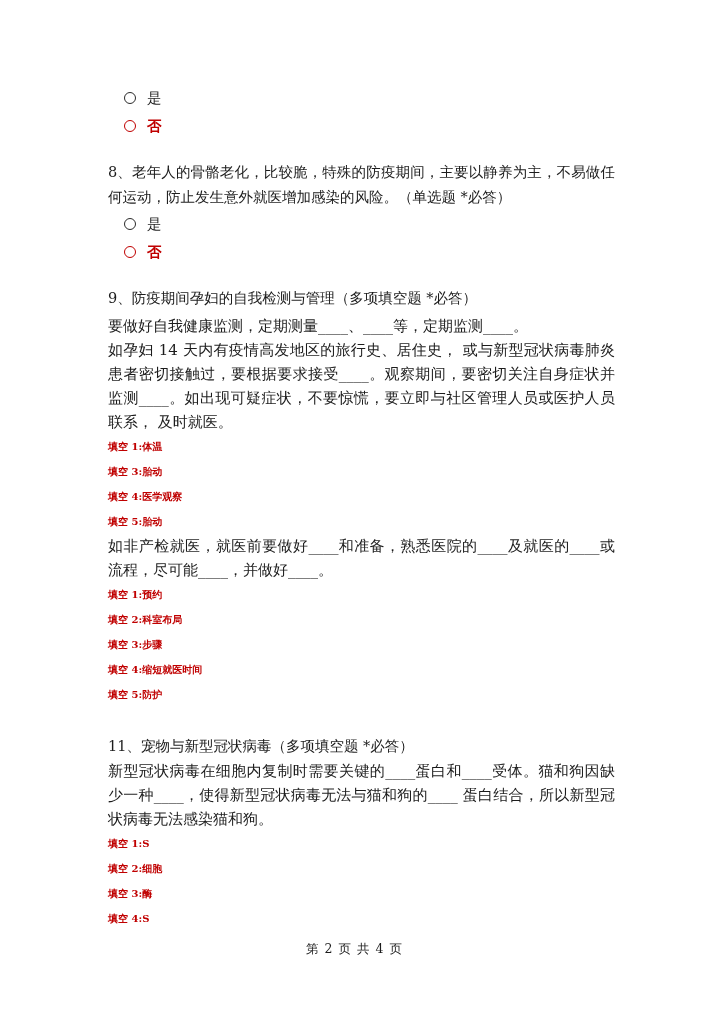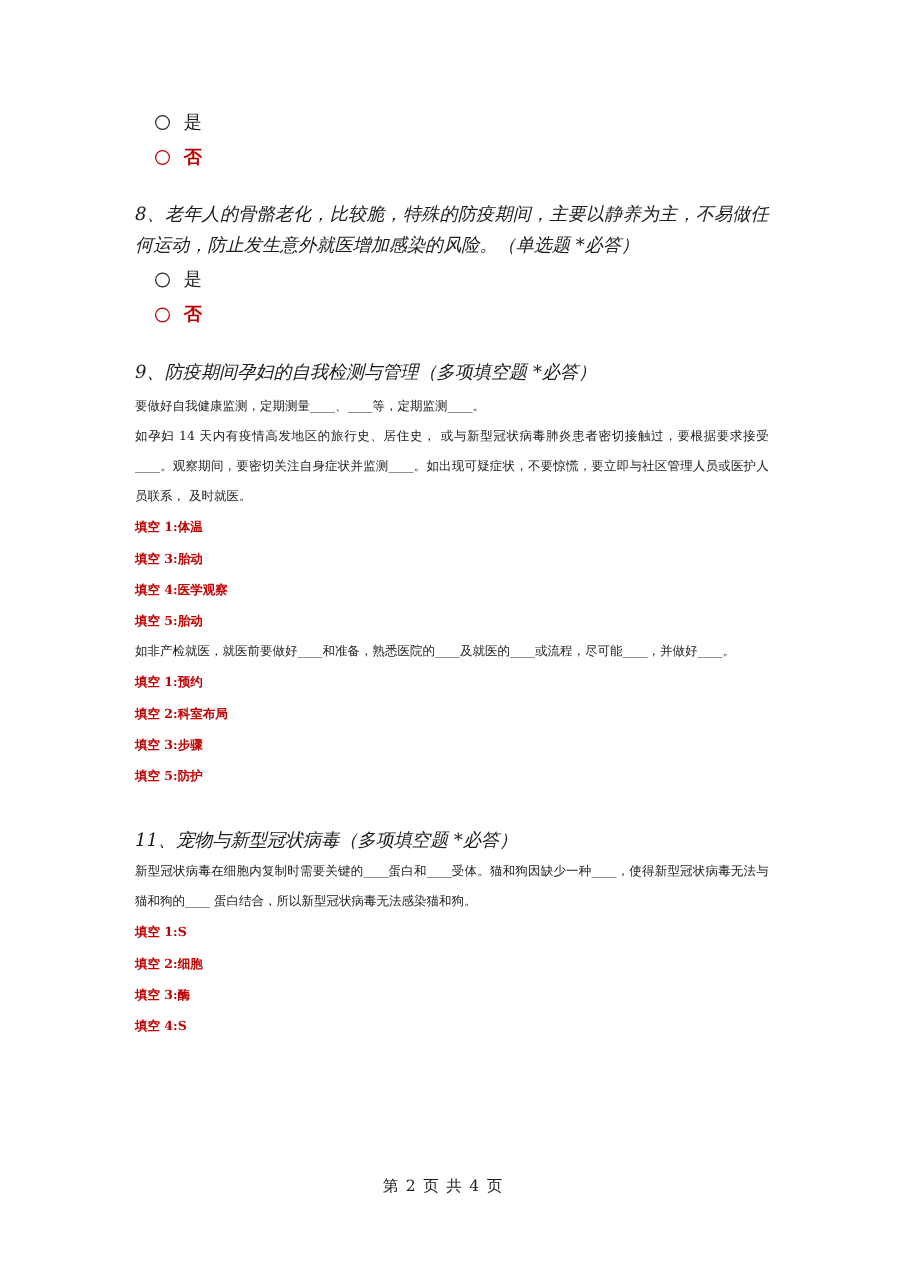--- a/index.html
+++ b/index.html
@@ -36,25 +36,24 @@
     line-height: 1;
     color: #1c1c1c;
   }
   .opt-row.selected .radio { border-color: #c00000; }
   .opt-row.selected .opt-label { color: #c00000; font-weight: 700; }
   .qtitle {
     margin: 0;
     font-size: 14.5px;
     line-height: 25px;
     text-align: justify;
-    font-style: italic;
   }
   .para {
     margin: 0;
-    font-size: 10px;
+    font-size: 15px;
     line-height: 24px;
     text-align: justify;
   }
   .answer {
     margin: 0;
     color: #c00000;
     font-weight: 700;
     font-size: 10px;
     line-height: 25px;
   }
@@ -116,20 +115,21 @@
       <p class="answer">填空 5:胎动</p>
     </div>
   </section>
 
   <section>
     <p class="para mt-para2">如非产检就医，就医前要做好____和准备，熟悉医院的____及就医的____或流程，尽可能____，并做好____。</p>
     <div>
       <p class="answer">填空 1:预约</p>
       <p class="answer">填空 2:科室布局</p>
       <p class="answer">填空 3:步骤</p>
+      <p class="answer">填空 4:缩短就医时间</p>
       <p class="answer">填空 5:防护</p>
     </div>
   </section>
 
   <section>
     <p class="qtitle mt-q11">11、宠物与新型冠状病毒（多项填空题 *必答）</p>
     <p class="para mt-para2">新型冠状病毒在细胞内复制时需要关键的____蛋白和____受体。猫和狗因缺少一种____，使得新型冠状病毒无法与猫和狗的____ 蛋白结合，所以新型冠状病毒无法感染猫和狗。</p>
     <div>
       <p class="answer">填空 1:S</p>
       <p class="answer">填空 2:细胞</p>

